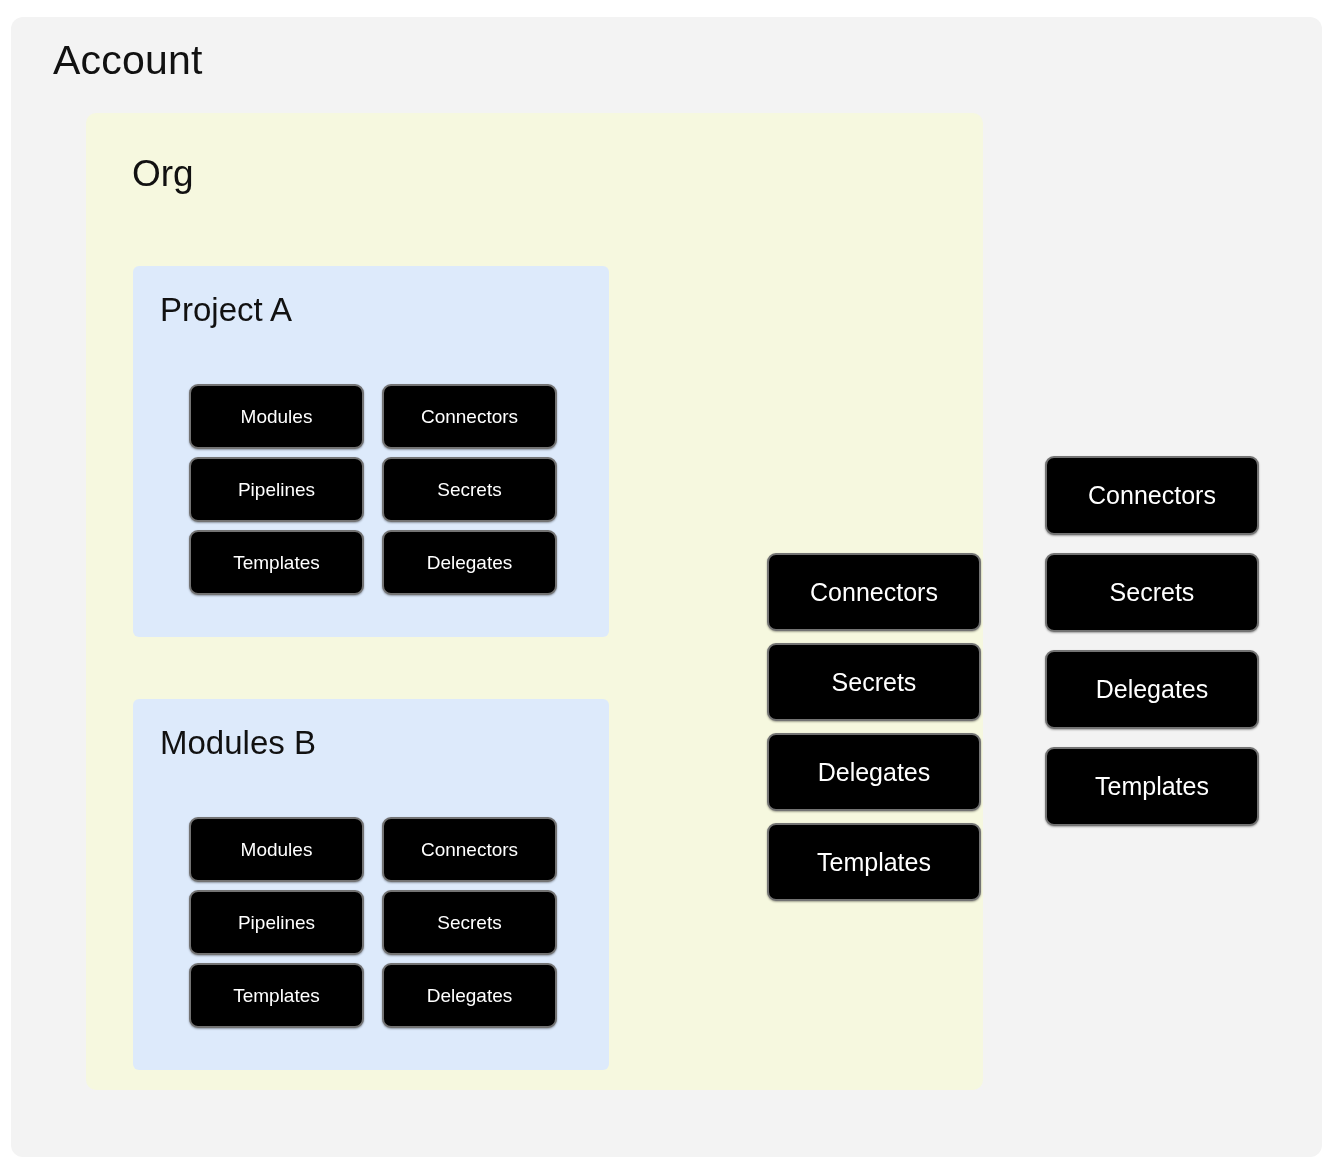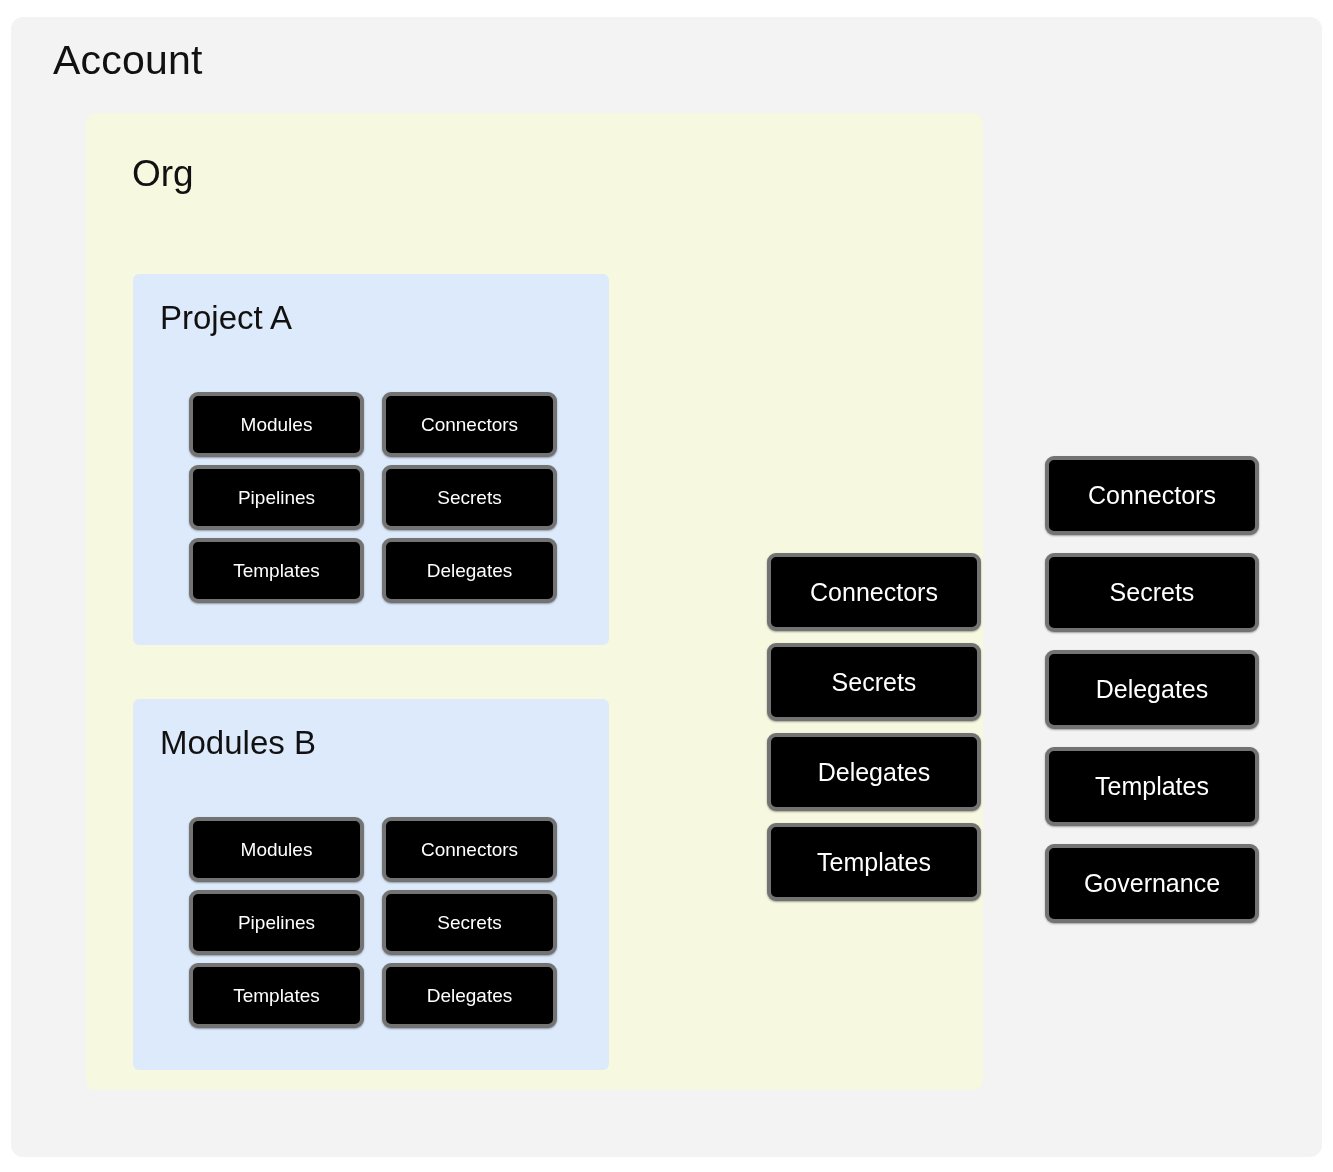--- a/index.html
+++ b/index.html
@@ -71,21 +71,21 @@
   
   .project-panel {
     position: absolute;
     left: 47px;
     width: 476px;
     height: 371px;
     background: #ddeafb;
     border-radius: 6px;
     box-sizing: border-box;
   }
-  .project-a { top: 161px; }
+  .project-a { top: 153px; }
   .project-b { top: 586px; }
 
   .project-title {
     position: absolute;
     left: 27px;
     top: 26px;
     font-size: 33px;
     line-height: 1.1;
     color: #111111;
     font-weight: 400;
@@ -100,21 +100,21 @@
     display: grid;
     grid-template-columns: 175px 175px;
     grid-auto-rows: 65px;
     column-gap: 18px;
     row-gap: 8px;
   }
 
   
   .chip {
     background: #000000;
-    border: 4px solid #737373;
+    border: 2px solid #737373;
     border-radius: 9px;
     color: #ffffff;
     display: flex;
     align-items: center;
     justify-content: center;
     box-sizing: border-box;
     text-align: center;
     box-shadow: 0 1px 2px rgba(0,0,0,0.35);
     user-select: none;
   }
@@ -197,18 +197,17 @@
         <div class="chip large">Templates</div>
       </div>
 
     </div>
 
     <div class="account-column">
       <div class="chip large">Connectors</div>
       <div class="chip large">Secrets</div>
       <div class="chip large">Delegates</div>
       <div class="chip large">Templates</div>
-      <div class="chip large">Governance</div>
     </div>
 
   </div>
 
 </div>
 
 </body></html>

